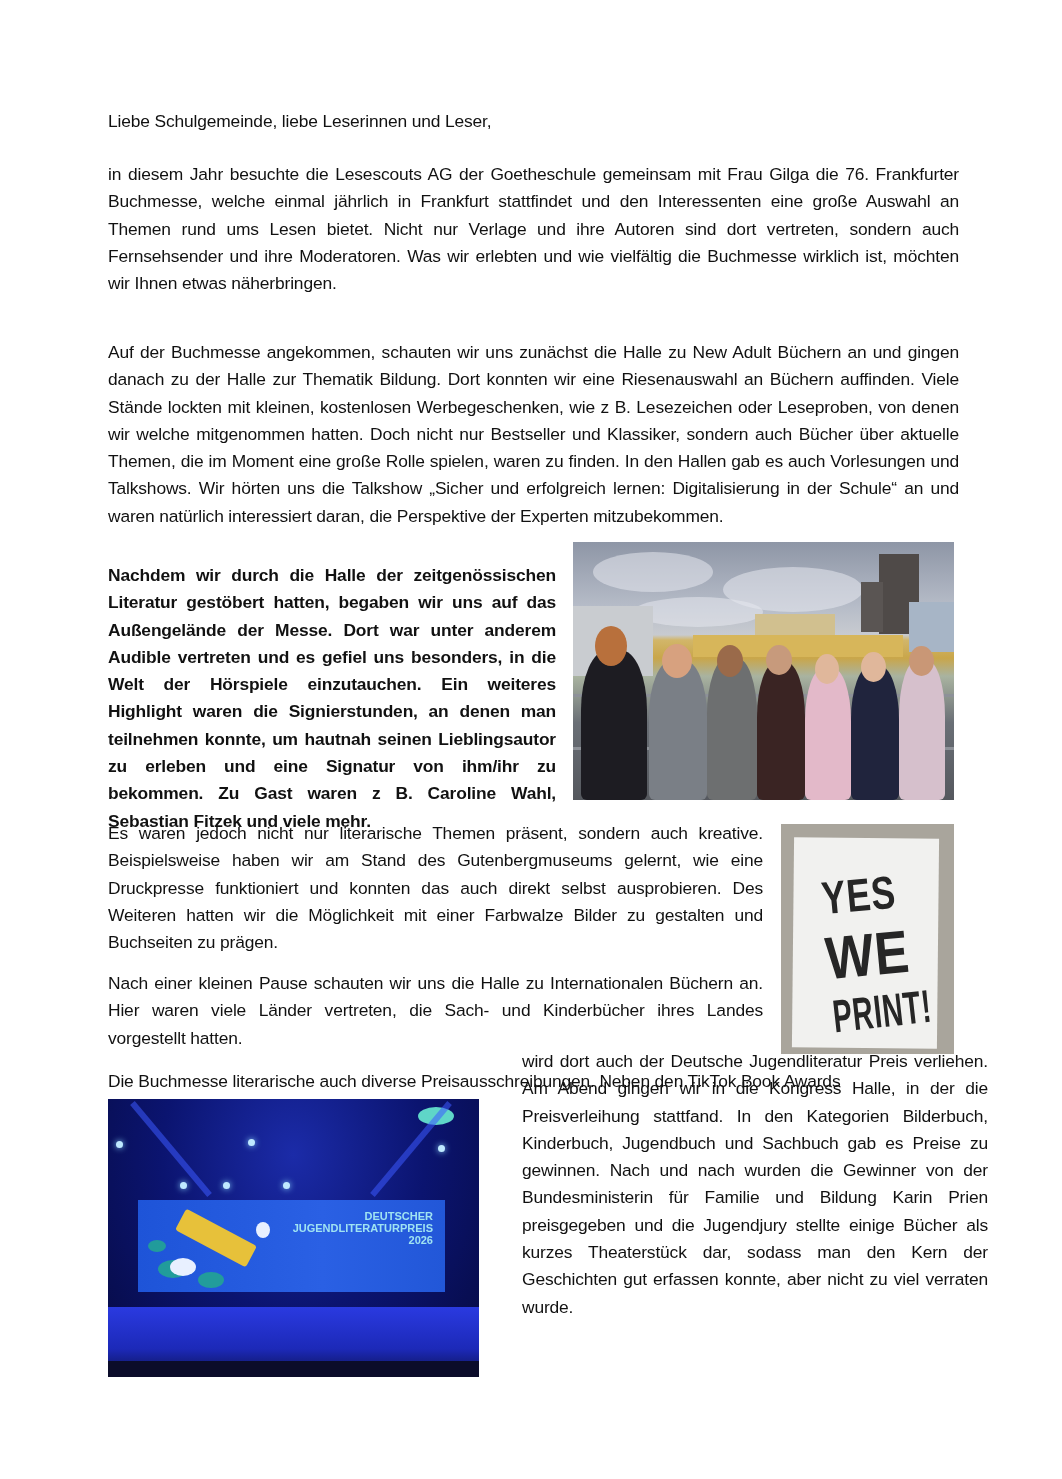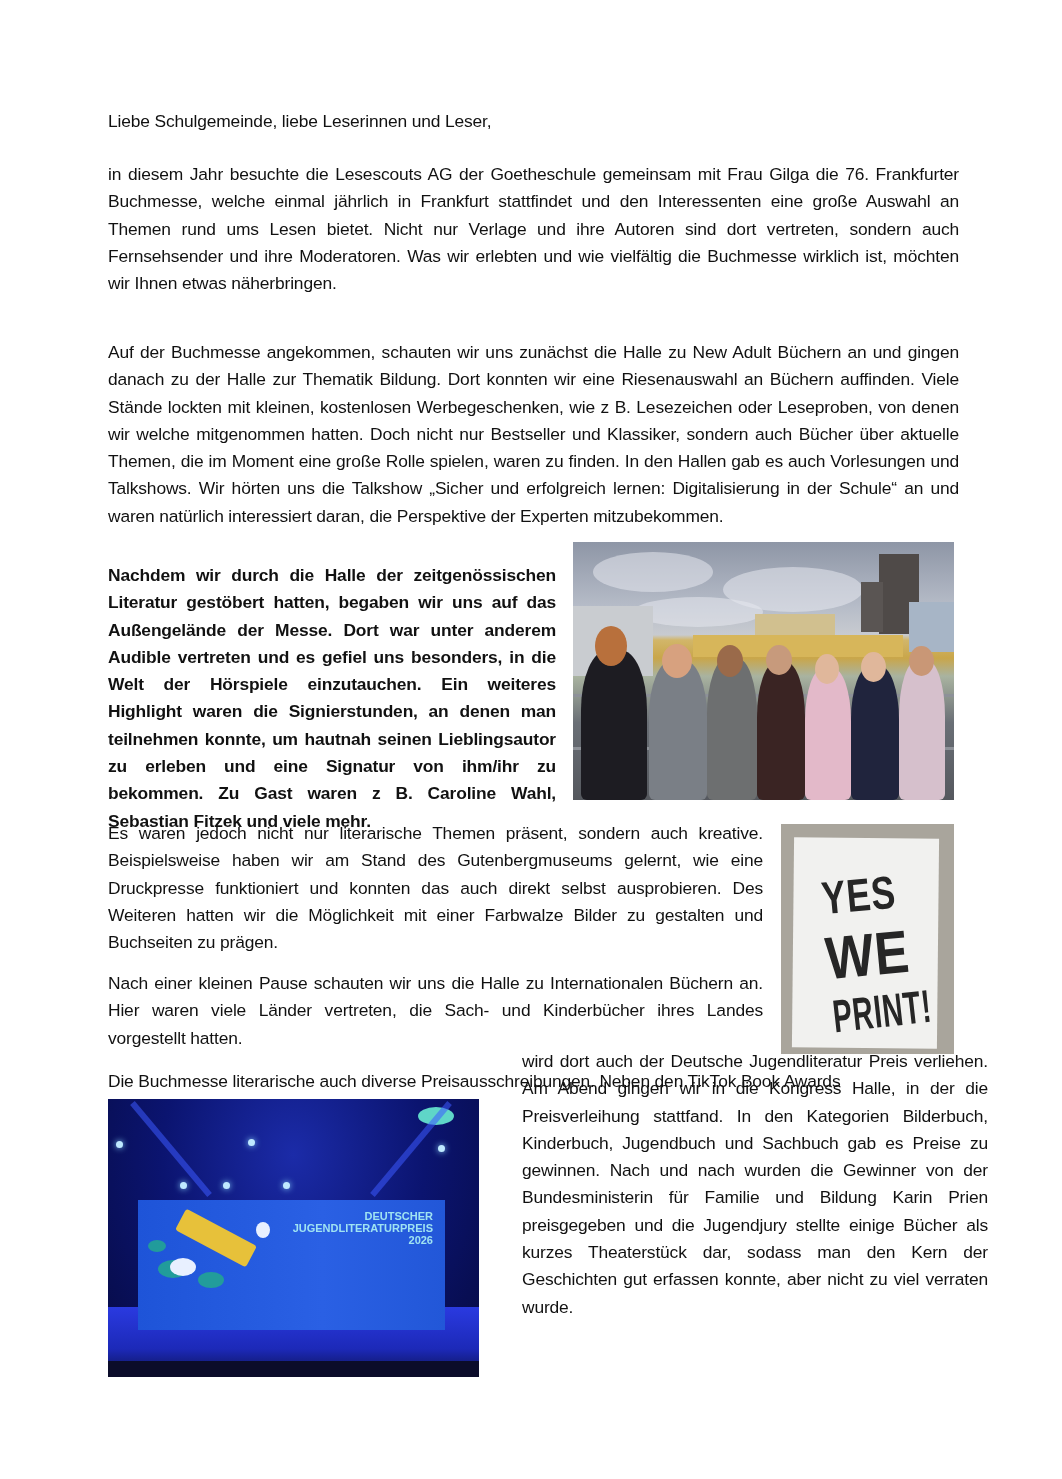--- a/index.html
+++ b/index.html
@@ -33,21 +33,21 @@
     .photo-print .paper { position:absolute; left:12px; top:14px; width:145px; height:210px; background:#f1f1ef; transform: rotate(0.6deg); }
     .photo-print .word { position:absolute; font-family: "Liberation Sans", sans-serif; font-weight:bold;
       color:#262626; letter-spacing:1px; transform-origin:left top; line-height:1; }
     .w1 { left:26px; top:38px; font-size:46px; transform: rotate(-6deg) scaleX(.78); }
     .w2 { left:30px; top:92px; font-size:60px; transform: rotate(-6deg) scaleX(.85); }
     .w3 { left:38px; top:156px; font-size:46px; transform: rotate(-7deg) scaleX(.62); }
 
     
     .photo-award { left: 108px; top: 1099px; width: 371px; height: 278px;
       background: radial-gradient(ellipse at 50% 20%, #1b2ba8 0%, #0b1470 50%, #060a40 100%); }
-    .photo-award .screen { position:absolute; left:30px; top:101px; width:307px; height:130px;
+    .photo-award .screen { position:absolute; left:30px; top:101px; width:307px; height:92px;
       background: linear-gradient(90deg, #1e54d8, #2a60e4 60%, #2257d8); }
     .photo-award .screen-title { position:absolute; right:12px; top:10px; text-align:right; color:#9fe3f2;
       font-weight:bold; font-size:11px; line-height:12px; font-family:"Liberation Sans", sans-serif; }
     .photo-award .boat { position:absolute; left:38px; top:26px; width:80px; height:24px; background:#e7c13a;
       transform: rotate(28deg); border-radius:3px; }
     .photo-award .swan { position:absolute; border-radius:50%; background:#e8f0ff; }
     .photo-award .leaf { position:absolute; border-radius:50%; background:#22a88f; opacity:.85; }
     .photo-award .light { position:absolute; width:7px; height:7px; border-radius:50%; background:#bfe9ff; box-shadow:0 0 6px #8fd8ff; }
     .photo-award .beam { position:absolute; width:6px; height:120px; background:rgba(60,90,255,.55); }
     .photo-award .stage { position:absolute; left:0; right:0; bottom:0; height:70px;

